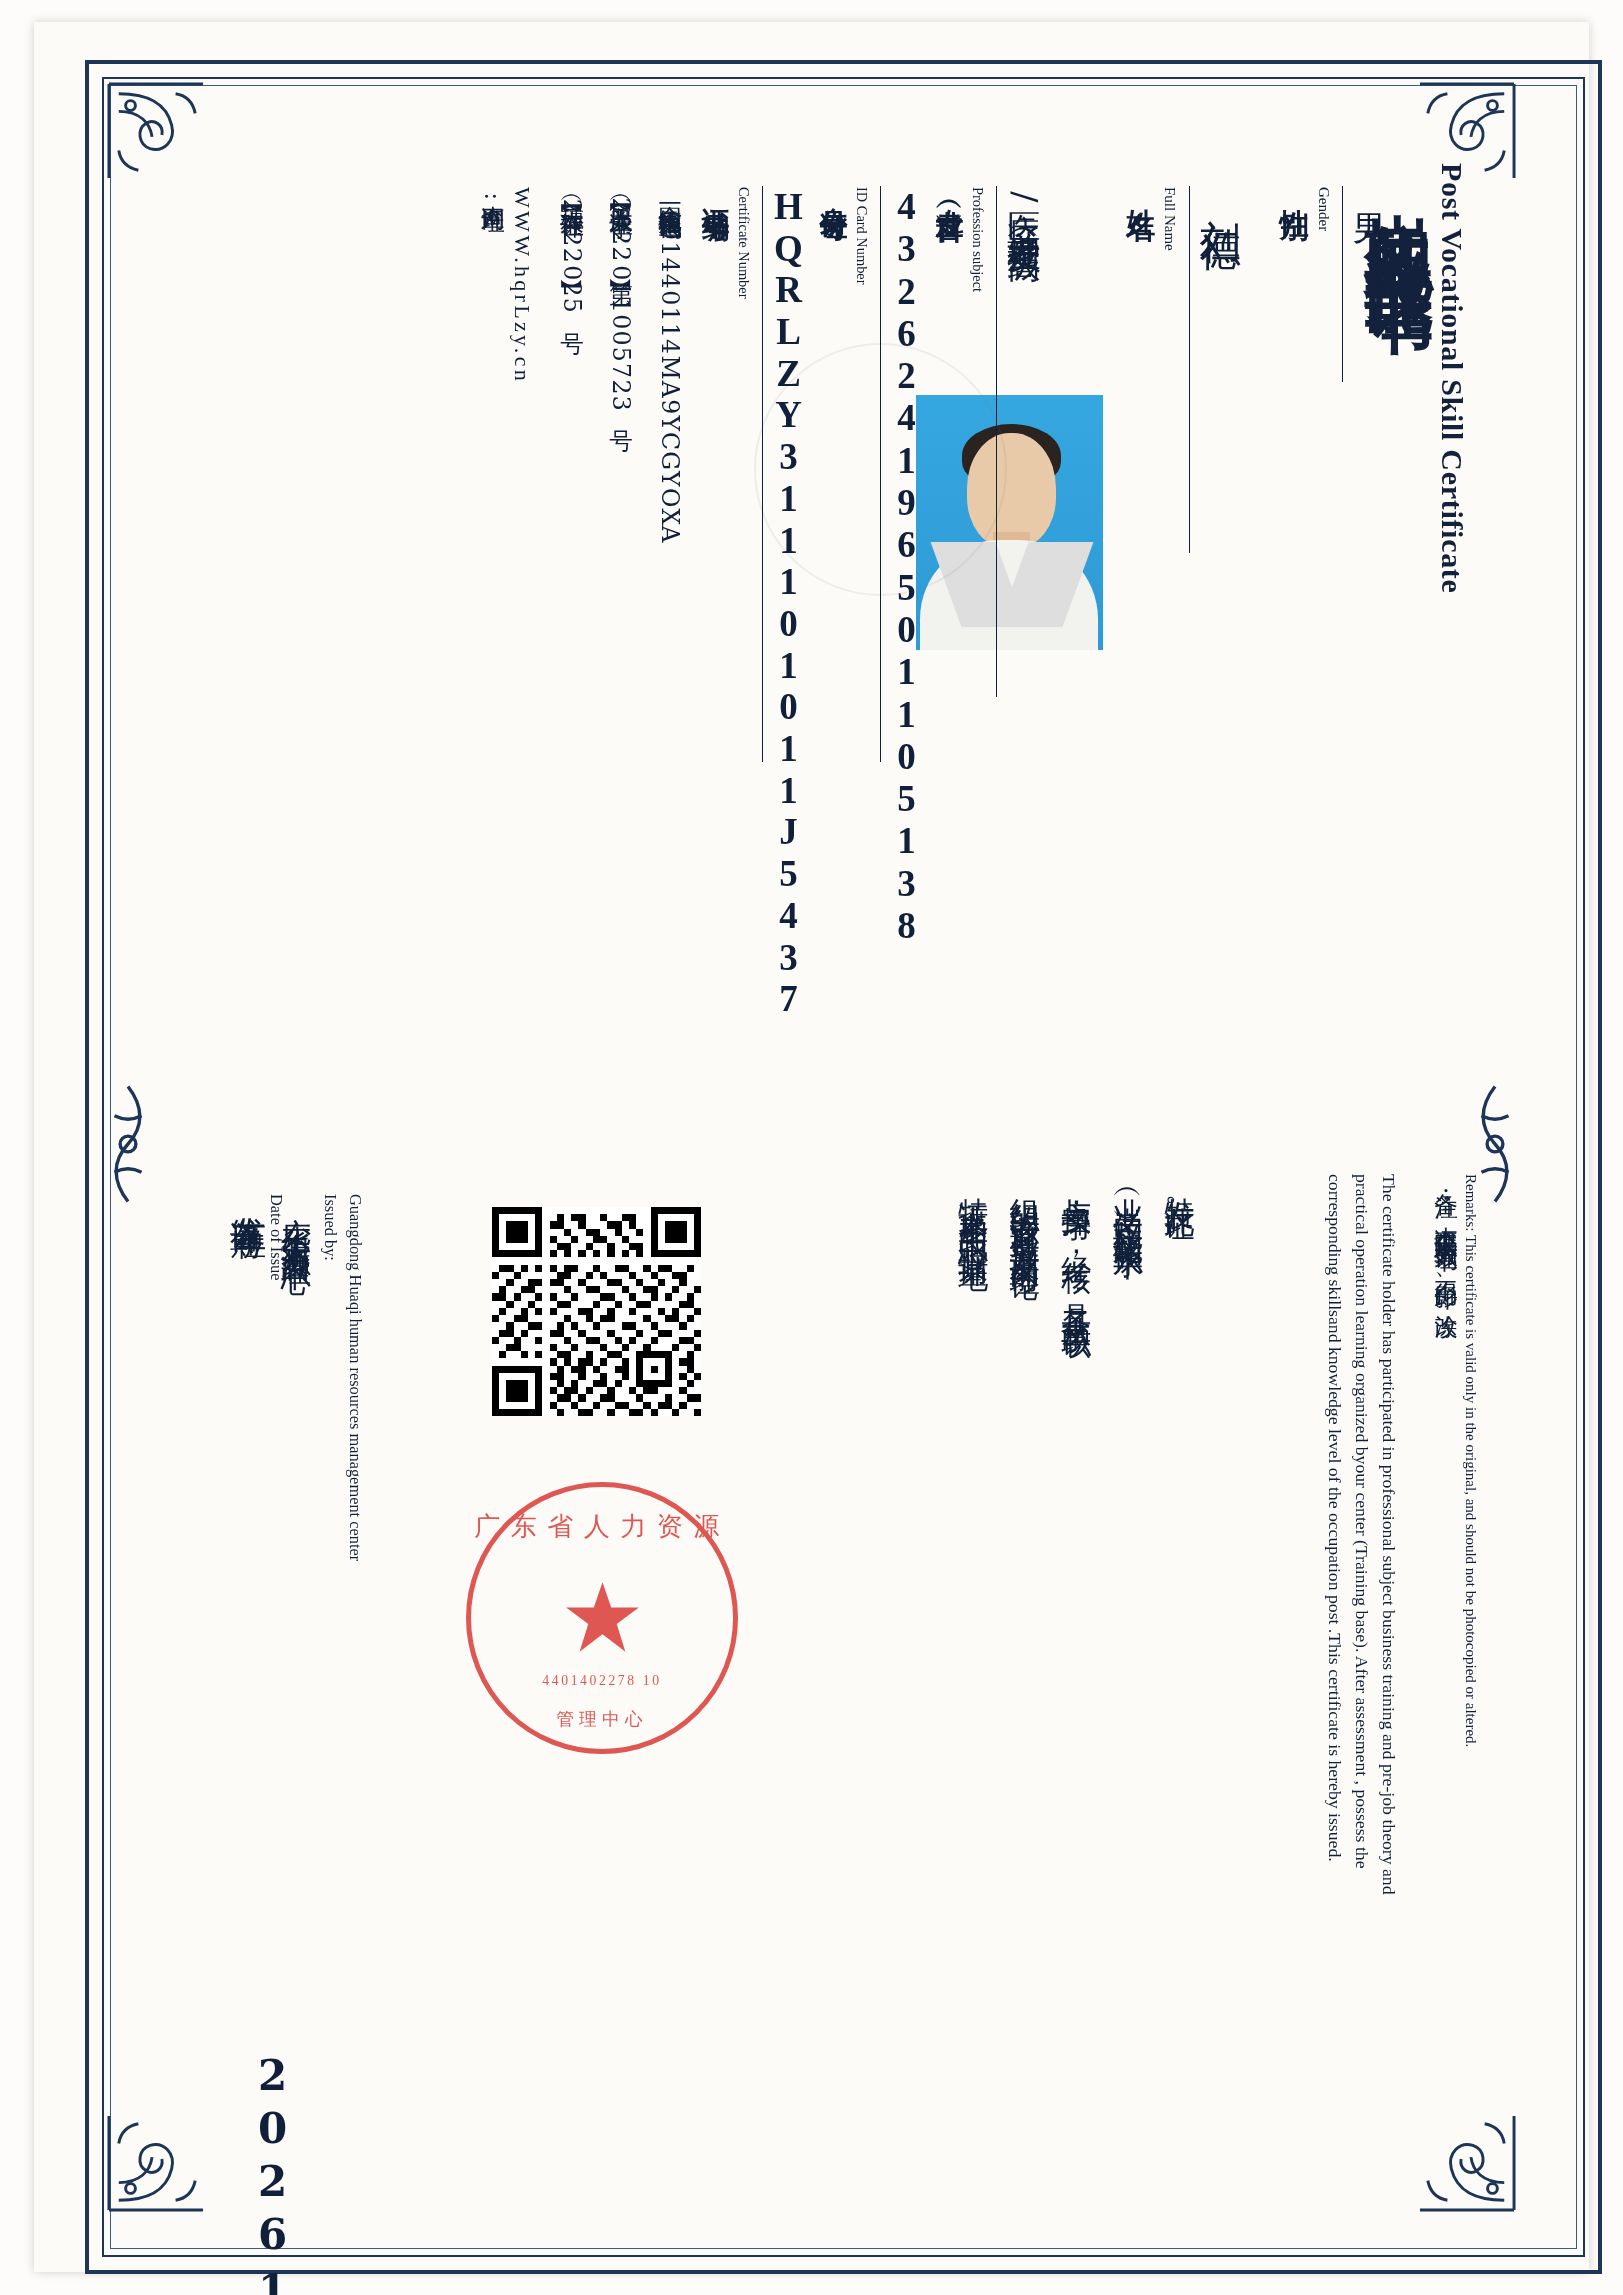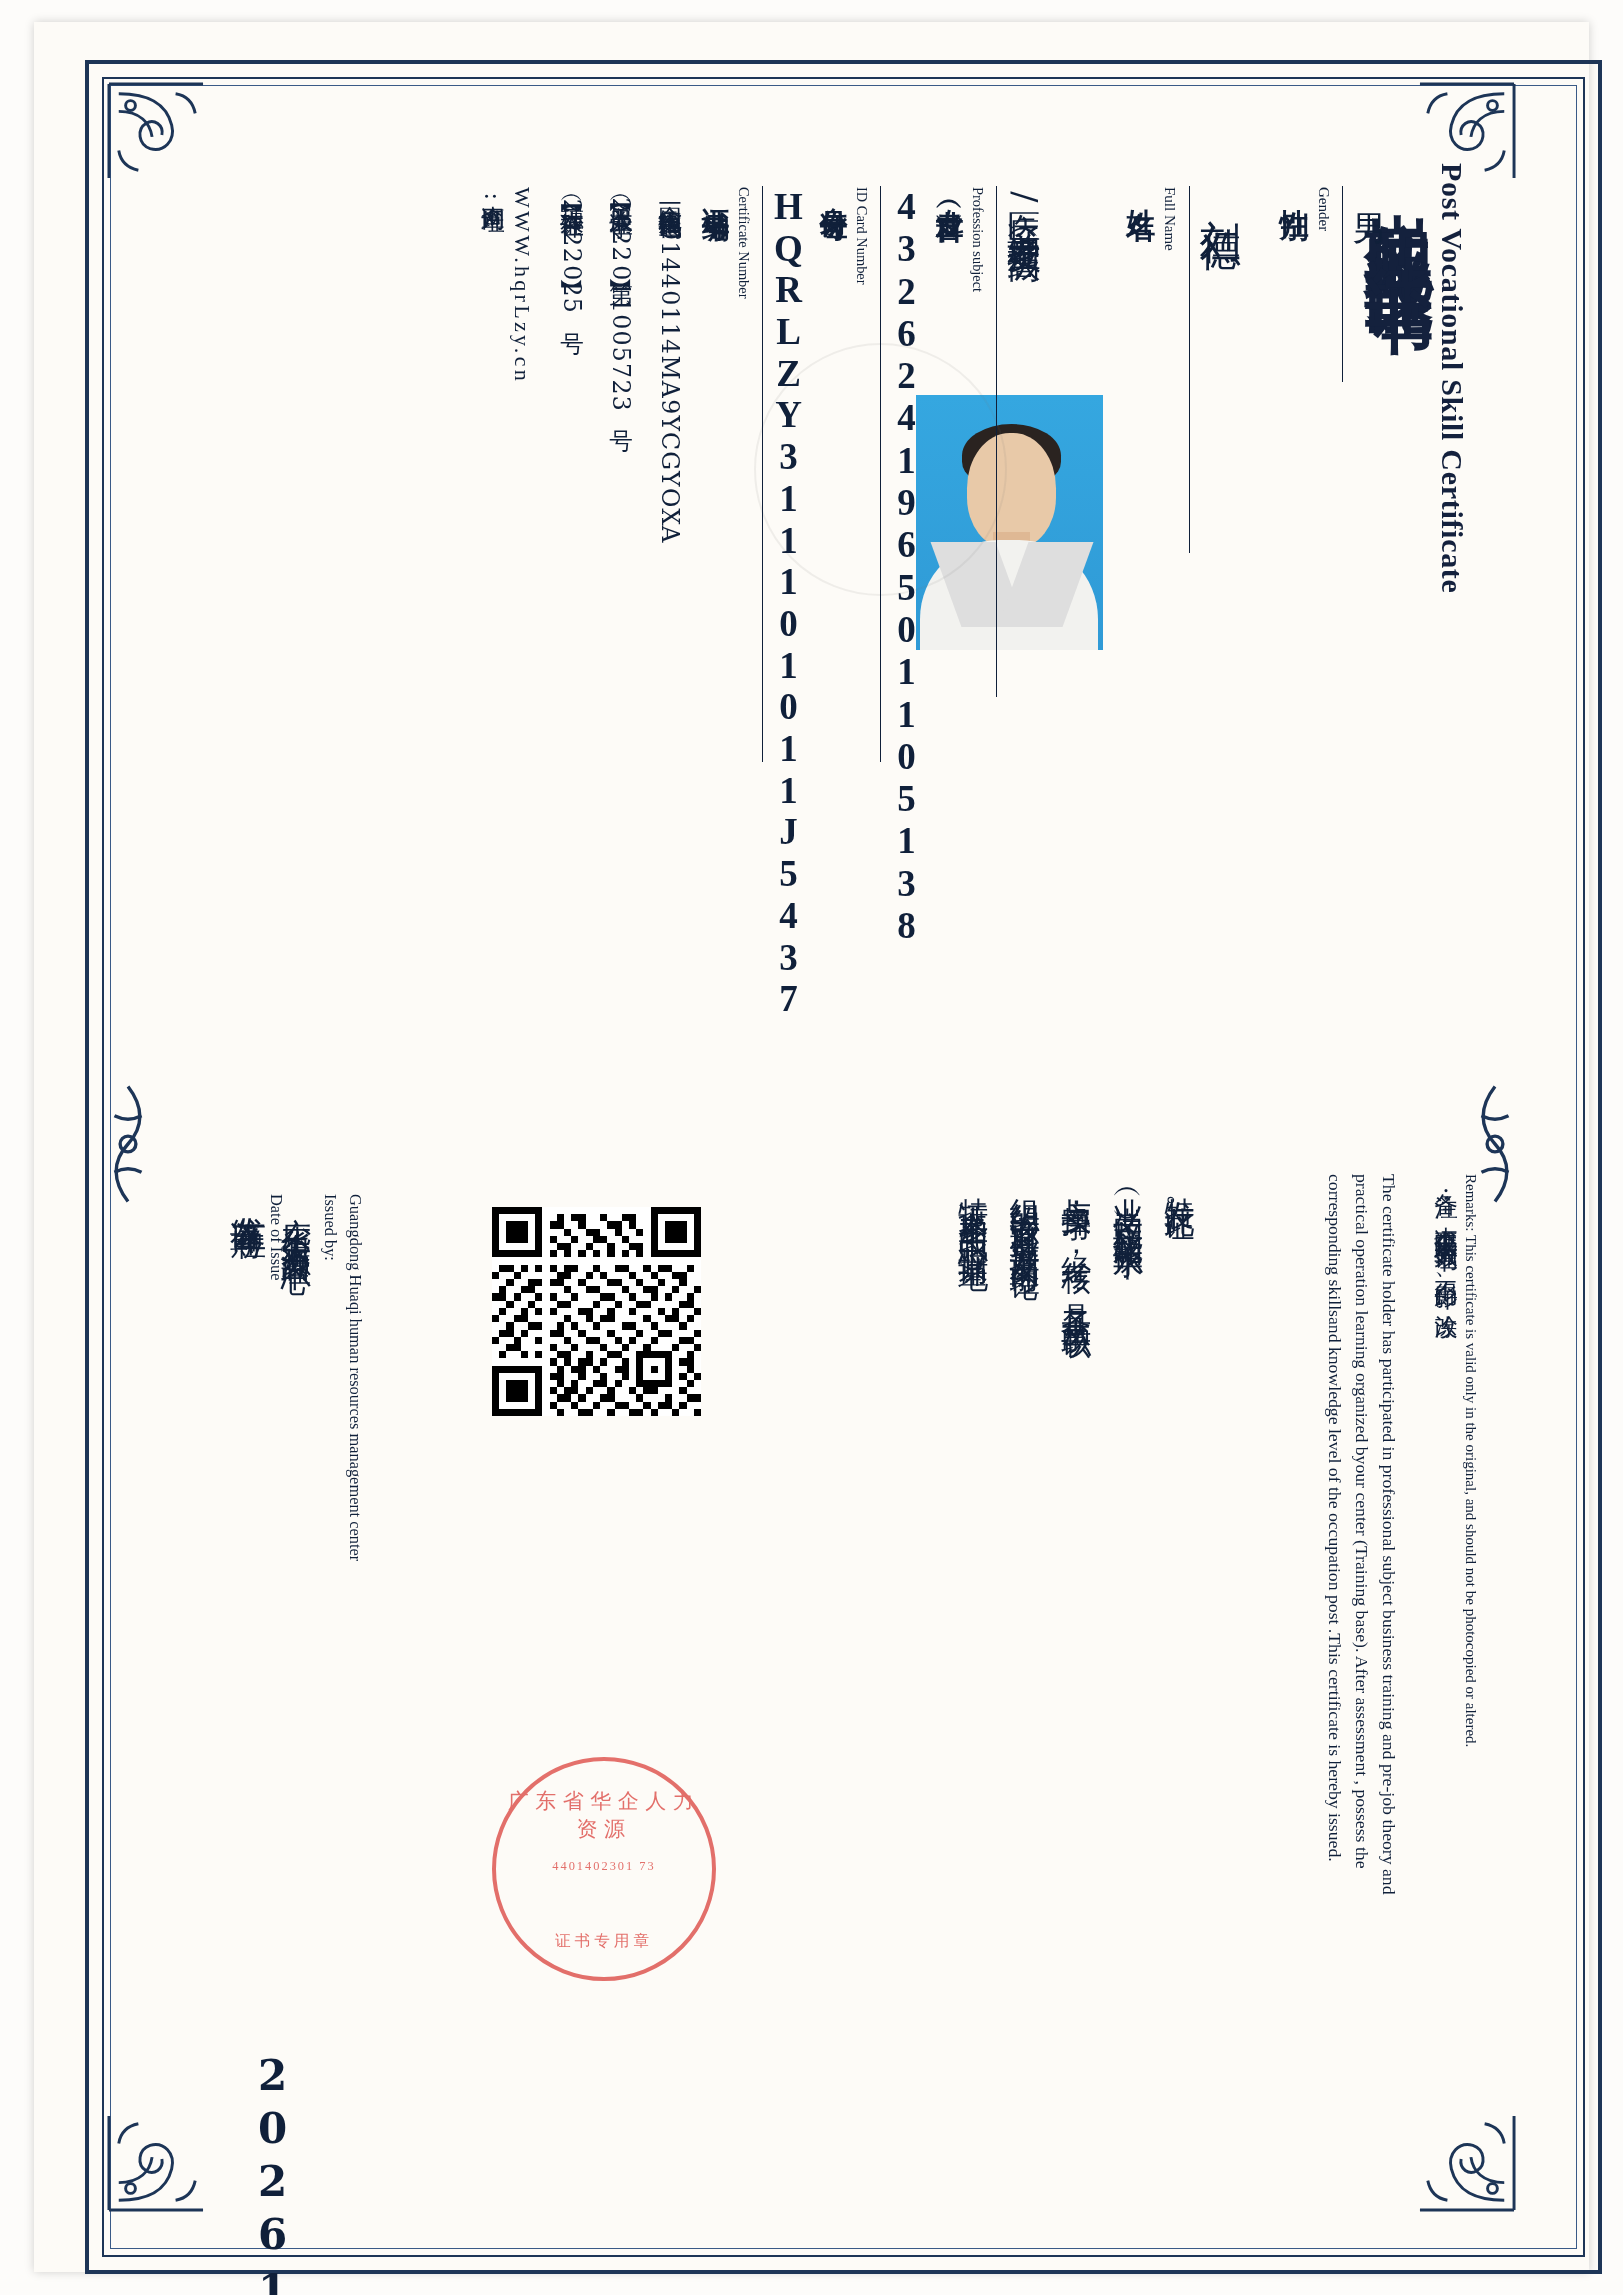--- a/index.html
+++ b/index.html
@@ -735,22 +735,27 @@
       <div class="v-mixed issue-label-en" style="margin-left:3.9px; height:196px;">Issued by:</div>
       <div class="v-mixed issue-label-en" style="margin-left:1.3px; height:641px;">Guangdong Huaqi human resources management center</div>
     </div>
 
     <div class="date-block" style="display:flex; flex-direction:row; align-items:flex-start;">
       <div class="v issue-label-cn">发证日期：</div>
       <div class="v-mixed issue-label-en" style="margin-left:1.3px; height:170px;">Date of Issue</div>
       <div class="v" style="font-family:'DejaVu Serif',serif;font-size:42px;font-weight:bold;letter-spacing:3.9px;color:#10203a;margin-left:-46px;margin-top:857px;">2026年1月30日</div>
     </div>
 
-
-    <div class="seal-oval">
-      <div class="inner-text t1">广东省华企人力资源</div>
-      <div class="inner-text t2">证书专用章</div>
-      <div style="position:absolute;left:0;right:0;top:98px;text-align:center;color:#d8342f;font-family:'Liberation Serif',serif;font-size:12.4px;letter-spacing:2px;">4401402301 73</div>
-    </div>
+    <div class="seal-round">
+      <div class="seal-text-top v" style="writing-mode:horizontal-tb;">广东省人力资源</div>
+      <div class="star">
+        <svg viewBox="0 0 100 100">
+            <polygon points="50,4 61,36 96,36 68,57 79,92 50,70 21,92 32,57 4,36 39,36" fill="#d8342f"></polygon>
+          </svg>
+      </div>
+      <div class="seal-text-bottom">管理中心</div>
+      <div style="position:absolute;left:0;right:0;bottom:60px;text-align:center;color:#d8342f;font-family:'Liberation Serif',serif;font-size:13.7px;letter-spacing:2.6px;">4401402278 10</div>
+    </div>
+
 
   </div>
 </div>
 
 
 </body></html>

